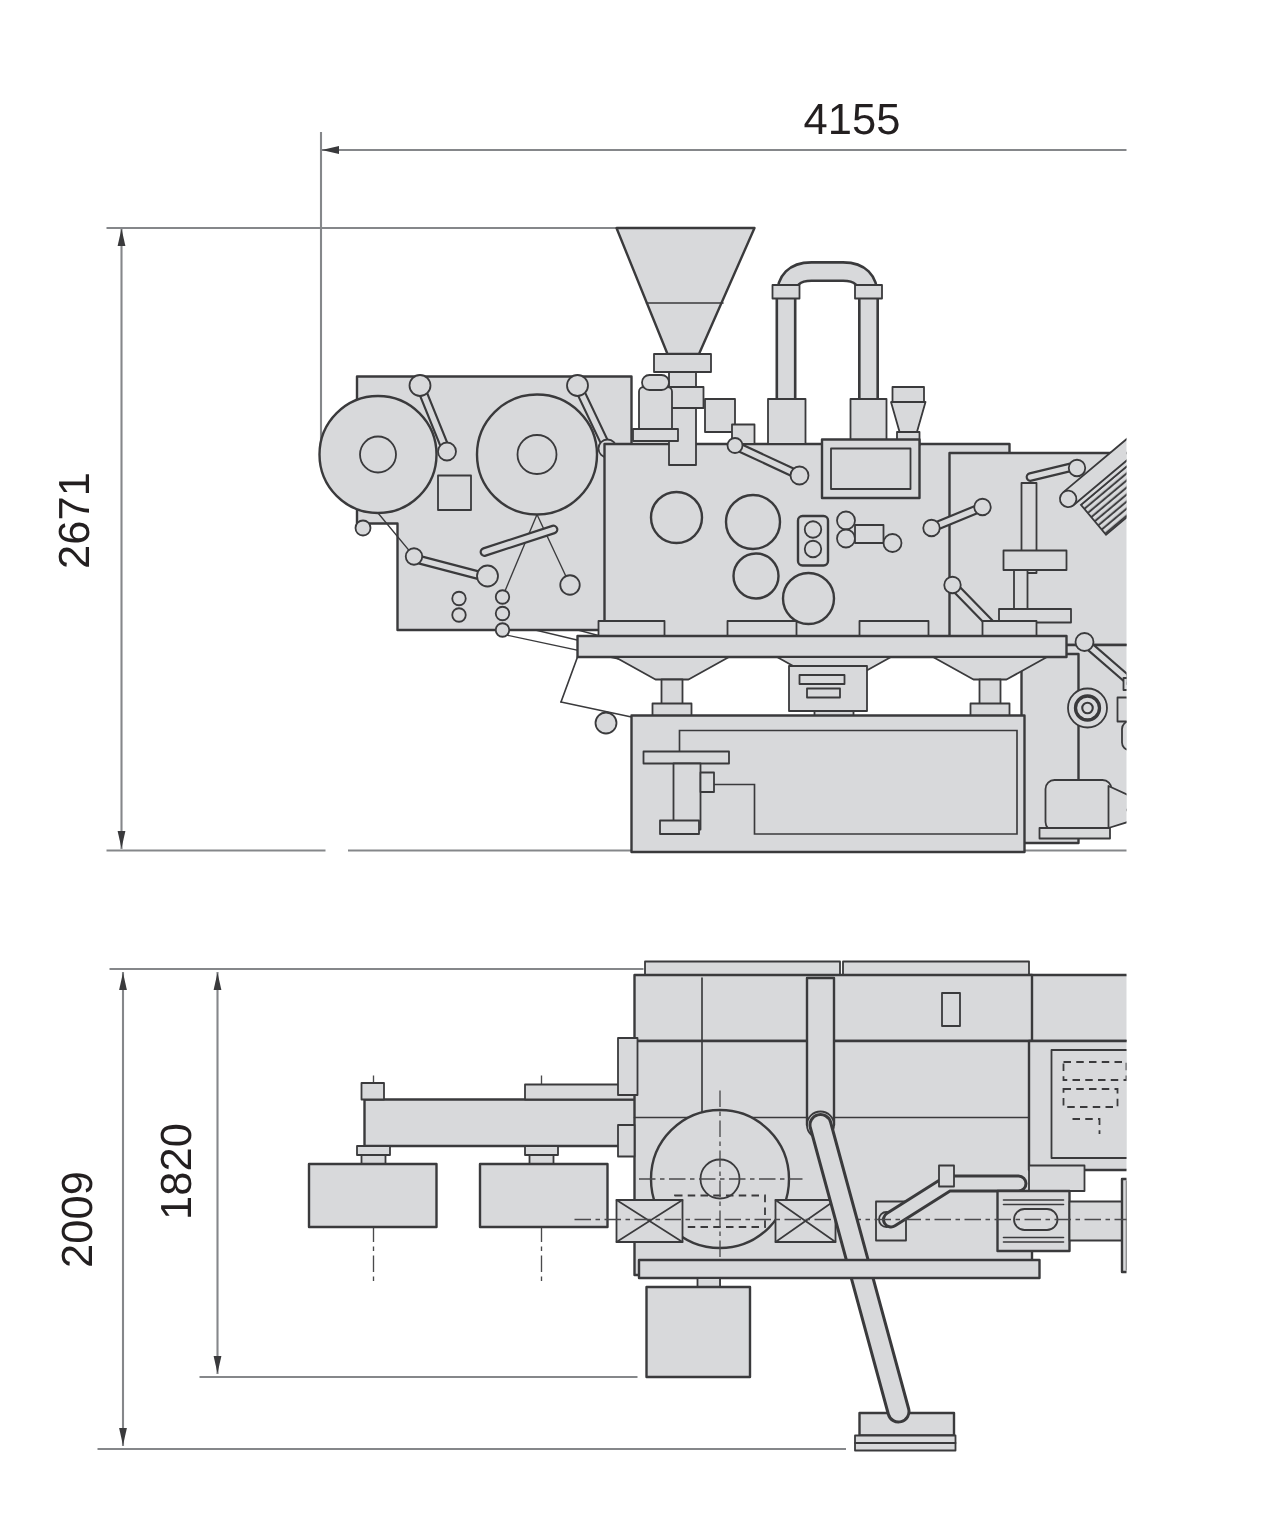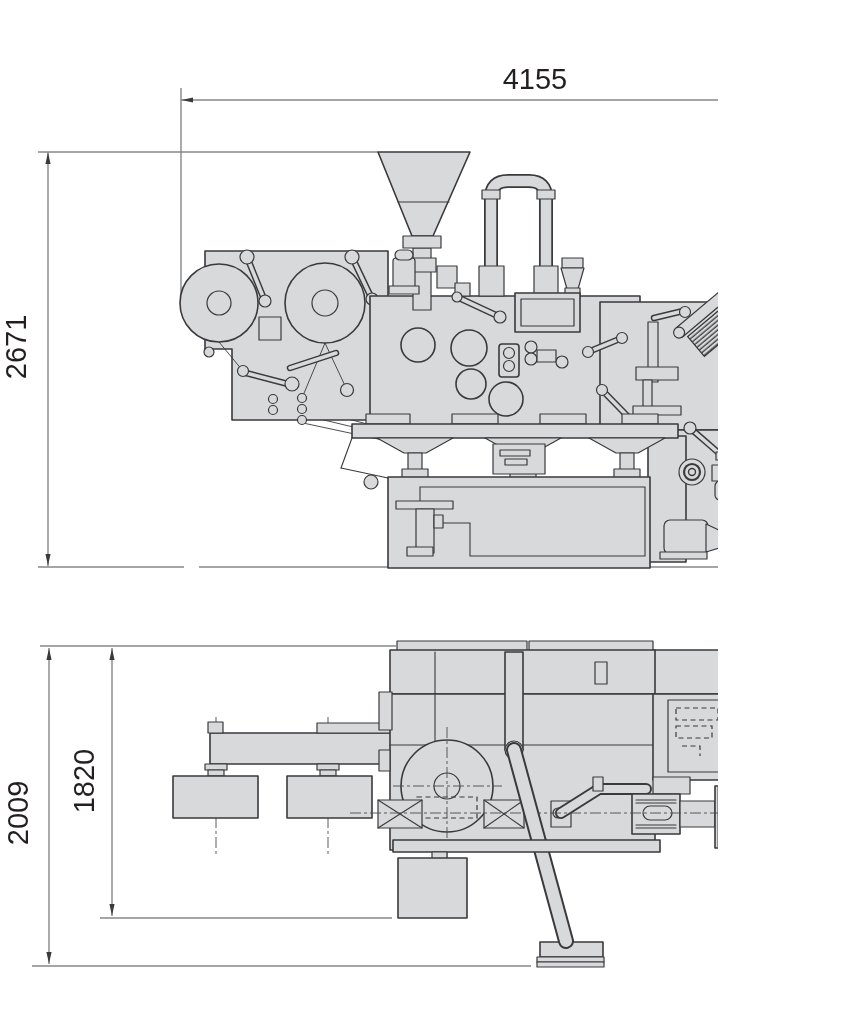--- a/index.html
+++ b/index.html
@@ -1,17 +1,17 @@
 <!DOCTYPE html>
 <html><head>
 <meta charset="utf-8">
 <style>
   html,body{margin:0;padding:0;background:#ffffff;}
   .stage{position:relative;width:718px;height:1024px;background:#fff;overflow:hidden;
-         font-family:"Liberation Sans", sans-serif;}
+         font-family:"Liberation Sans", sans-serif;padding-left:33px;}
   svg{display:block;}
   .f  {fill:#d8d9db;stroke:#3a3a3c;stroke-width:1.6;stroke-linejoin:round;}
   .f2 {fill:#d8d9db;stroke:#3a3a3c;stroke-width:1.2;stroke-linejoin:round;}
   .ln {stroke:#3a3a3c;stroke-width:1.1;fill:none;stroke-linecap:round;}
   .thin{stroke:#3a3a3c;stroke-width:0.9;fill:none;}
   .barO{stroke:#3a3a3c;stroke-width:6.5;stroke-linecap:round;fill:none;}
   .barI{stroke:#d8d9db;stroke-width:3.6;stroke-linecap:round;fill:none;}
   .pipeO{stroke:#3a3a3c;stroke-width:14;fill:none;}
   .pipeI{stroke:#d8d9db;stroke-width:10.5;fill:none;}
   .strutO{stroke:#3a3a3c;stroke-width:16;stroke-linecap:round;fill:none;}

